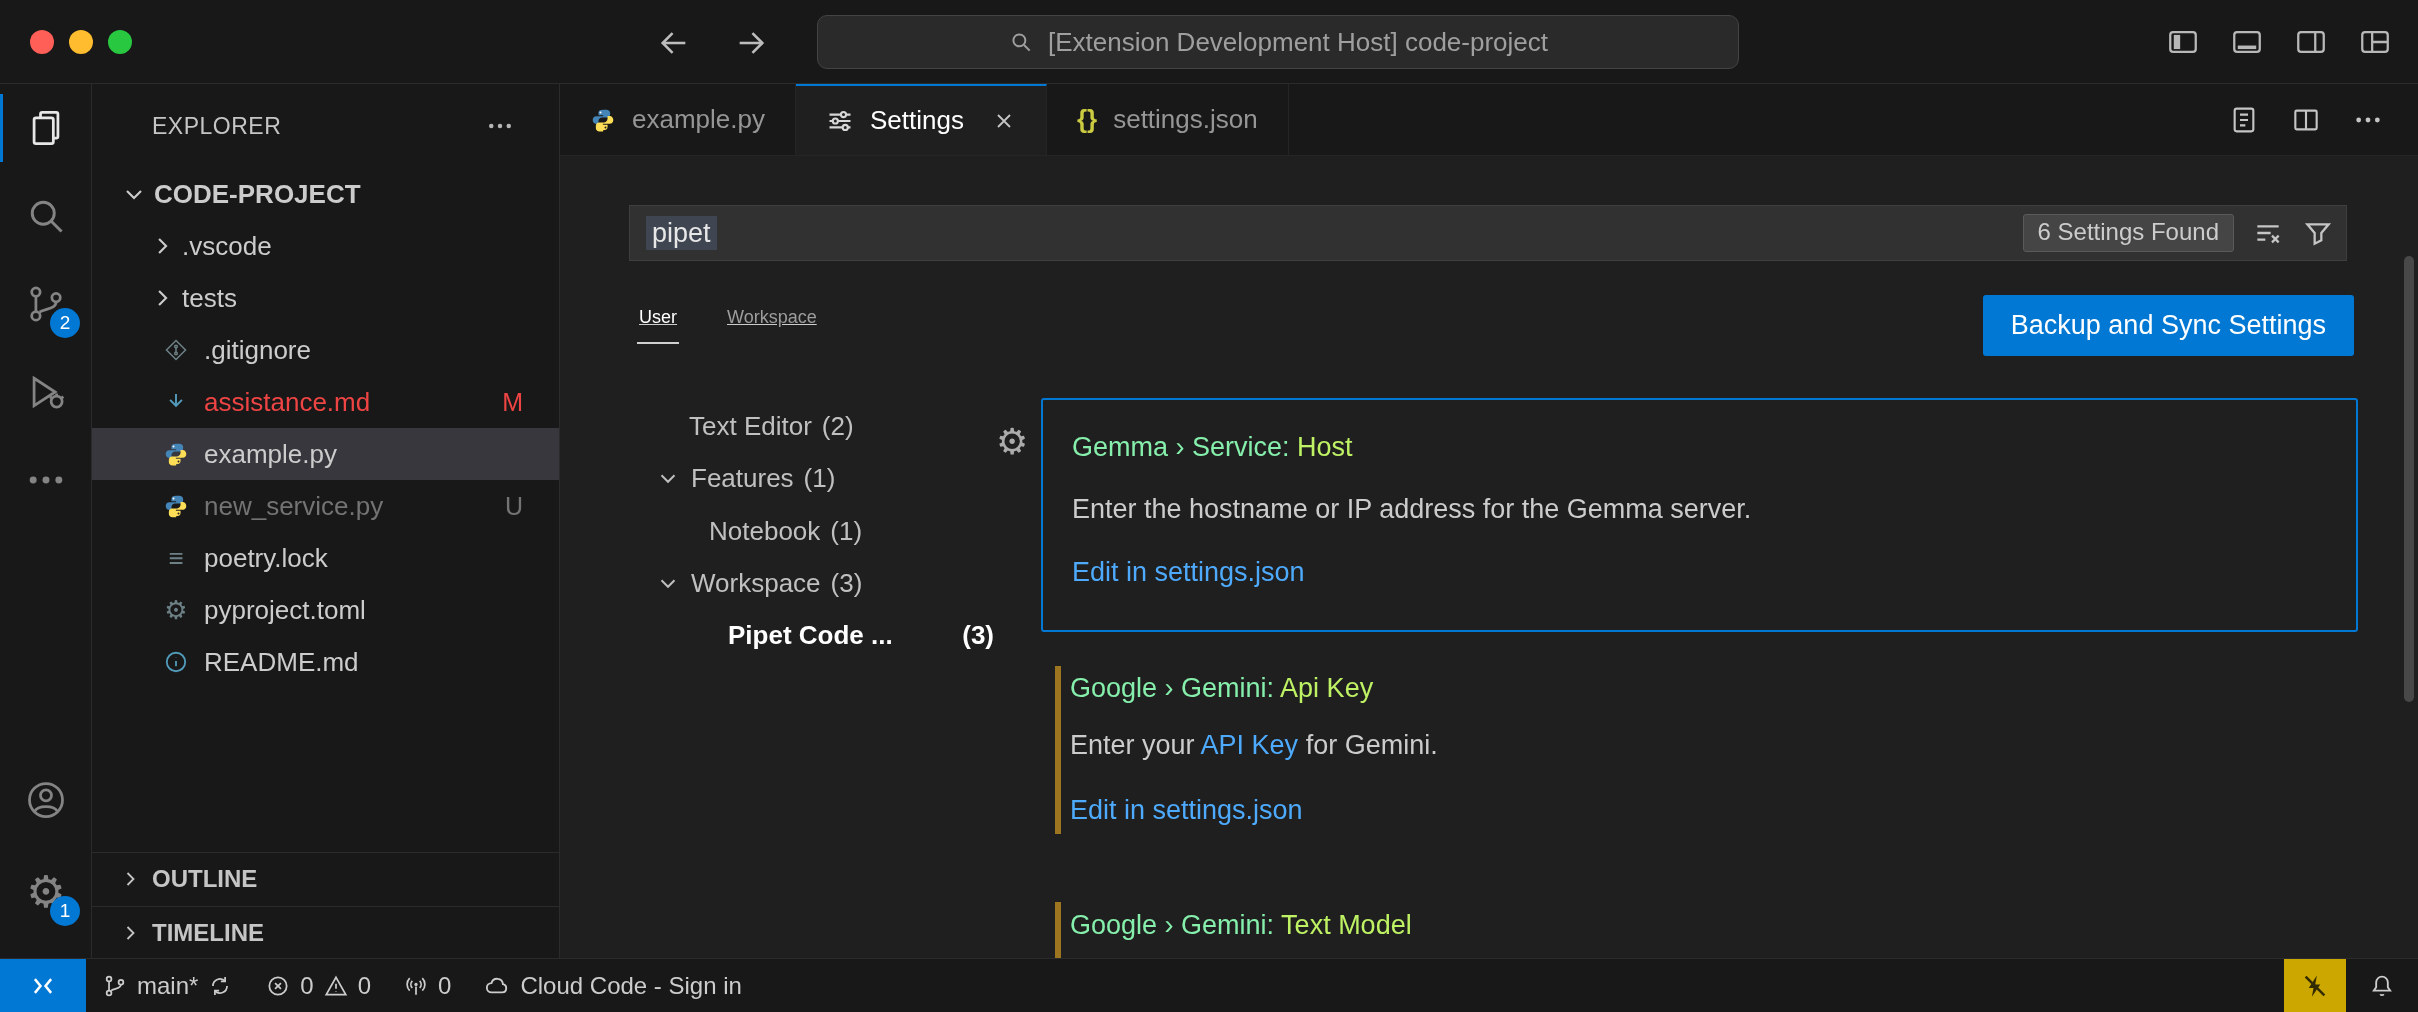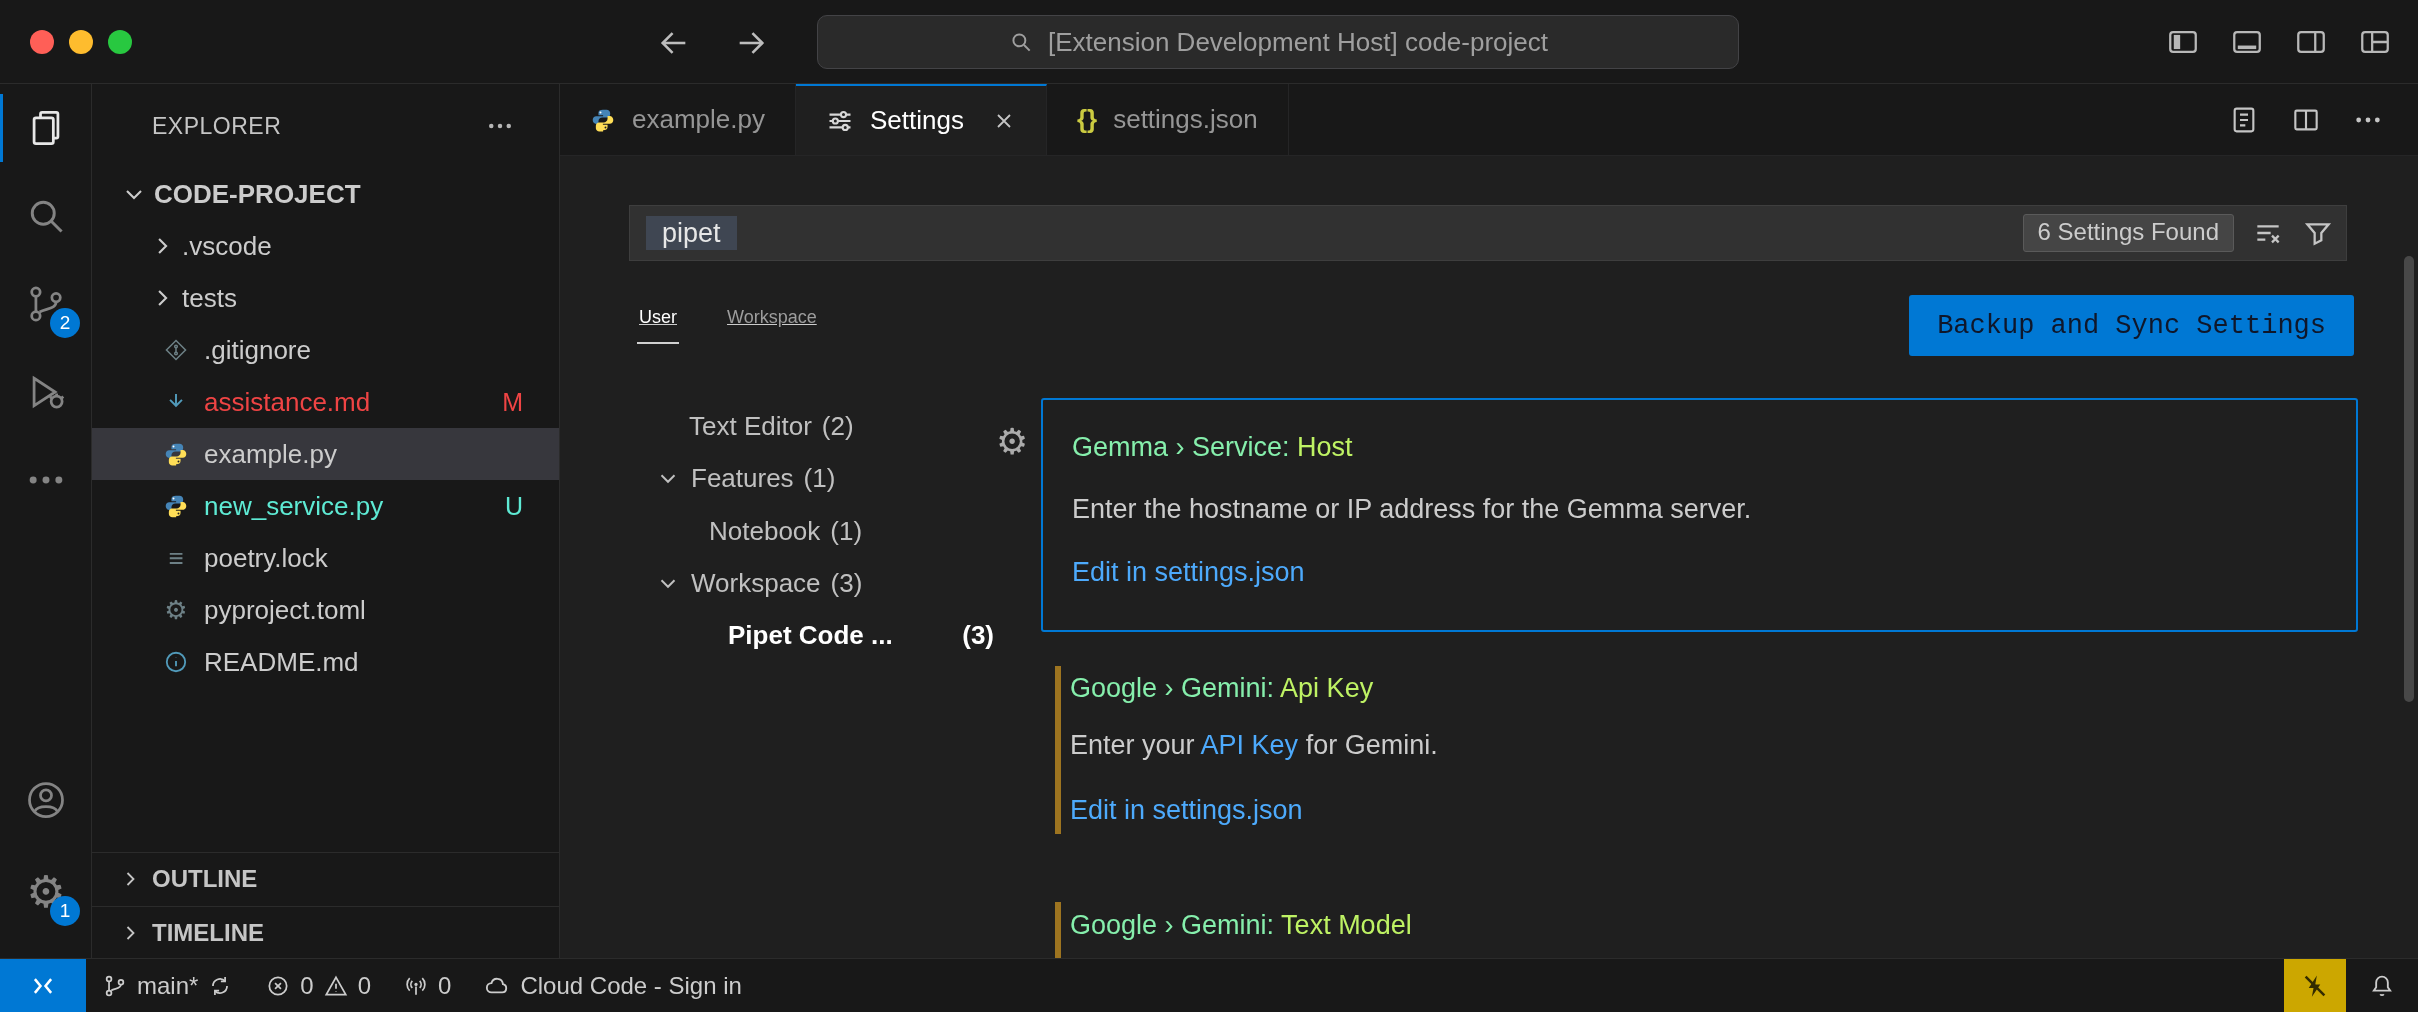--- a/index.html
+++ b/index.html
@@ -48,21 +48,21 @@
   .sb-header .dots { margin-left:auto; color:#b5b5b5; }
   .tree { font-size:26px; }
   .tree-row { height:52px; display:flex; align-items:center; color:#cccccc; position:relative; }
   .tree-row.root { padding-left:28px; font-weight:700; }
   .tree-row.folder { padding-left:56px; }
   .tree-row.file { padding-left:70px; }
   .tree-row .file-ico { width:28px; display:flex; justify-content:center; margin-right:14px; }
   .tree-row .chev { margin-right:6px; color:#cccccc; }
   .tree-row.selected { background:#37373d; }
   .lbl-modified { color:#ef4444; }
-  .lbl-untracked { color:#5eead4; }
+  .lbl-untracked { color:#737373; }
   .git-badge { margin-left:auto; margin-right:36px; font-size:25px; }
   .ico-gray { color:#6d8086; font-size:26px; line-height:1; }
   .sb-section { position:absolute; left:0; right:0; height:52px; border-top:1px solid #2b2b2b;
     display:flex; align-items:center; gap:10px; padding-left:26px;
     font-size:24px; font-weight:700; color:#c5c5c5; background:#181818; }
   .sb-section.outline { top:768px; } .sb-section.timeline { top:822px; }
 
   
   .editor { position:absolute; left:560px; top:84px; right:0; bottom:54px;
     background:#1f1f1f; display:flex; flex-direction:column; }
@@ -73,31 +73,31 @@
   .tab .close { margin-left:12px; color:#c5c5c5; }
   .braces { color:#cbcb41; font-weight:700; font-size:26px; }
   .tab-actions { margin-left:auto; display:flex; align-items:center; gap:30px;
     padding-right:34px; color:#c5c5c5; }
 
   .settings-body { position:relative; flex:1; overflow:hidden; font-size:27px; }
 
   .search-box { position:absolute; left:69px; top:49px; width:1718px; height:56px;
     background:#313131; border:1px solid #3e3e3e;
     display:flex; align-items:center; padding:0 12px 0 16px; color:#e7e7e7; }
-  .search-sel { background:#3f4652; padding:2px 16px; }
+  .search-sel { background:#3f4652; padding:2px 6px; }
   .search-controls { margin-left:auto; display:flex; align-items:center; gap:18px; color:#c5c5c5; }
   .results-badge { background:#454545; border:1px solid #5a5a5a; border-radius:3px;
     padding:3px 14px 5px; font-size:24px; color:#cccccc; white-space:nowrap; }
 
   .scopes { position:absolute; left:77px; top:143px; display:flex; gap:46px; font-size:18px;text-decoration:underline; }
   .scope { padding:8px 2px 14px; color:#9d9d9d; }
   .scope.active { color:#ffffff; border-bottom:2px solid #d0d0d0; }
   .sync-btn { position:absolute; right:64px; top:139px; height:61px;
-    background:#0078d4; color:#0f172a; font-size:27px; border-radius:3px;
-    display:flex; align-items:center; padding:0 28px; white-space:nowrap;font-family:Liberation Mono, monospace; }
+    background:#0078d4; color:#ffffff; font-size:27px; border-radius:3px;
+    display:flex; align-items:center; padding:0 28px; white-space:nowrap; }
 
   .toc-row { position:absolute; height:52px; display:flex; align-items:center; gap:10px;
     font-size:26px; color:#c0c0c0; }
   .toc-row .chev { color:#c0c0c0; }
   .toc-row.pipet { width:266px; justify-content:space-between; color:#ffffff; font-weight:700; }
 
   .setting-focused { position:absolute; left:481px; top:242px; width:1317px; height:234px;
     border:2px solid #0078d4; border-radius:3px; }
   .s-abs { position:absolute; left:29px; line-height:38px; white-space:nowrap; }
   .setting-plain { position:absolute; left:495px; width:1303px; }

